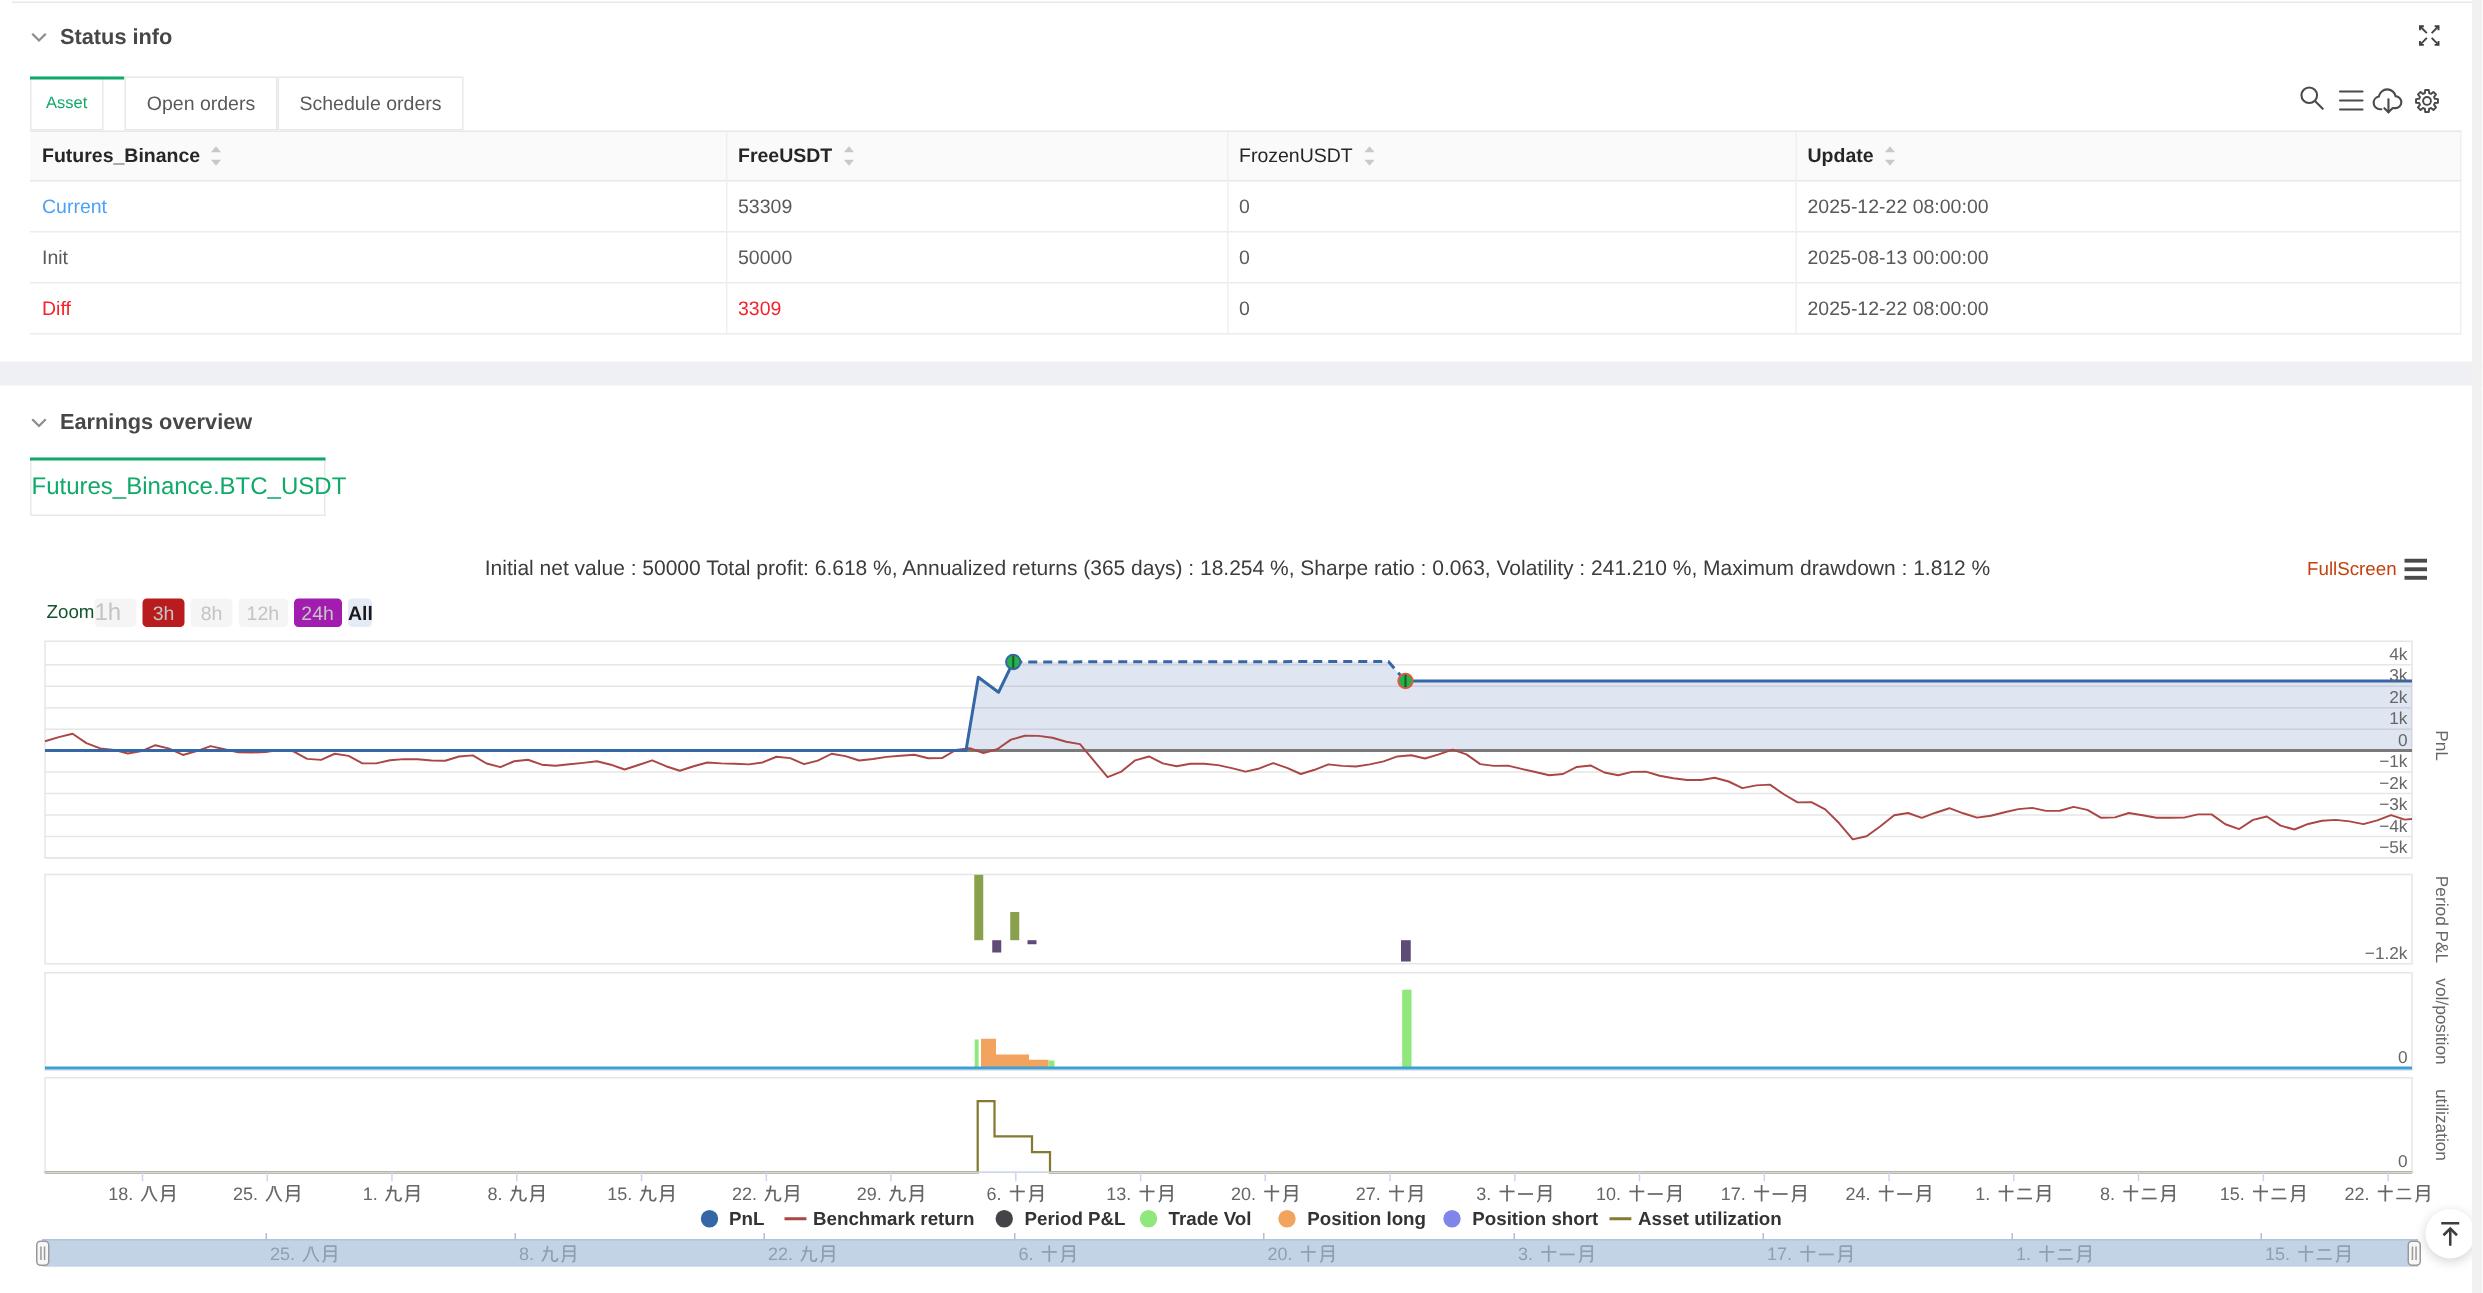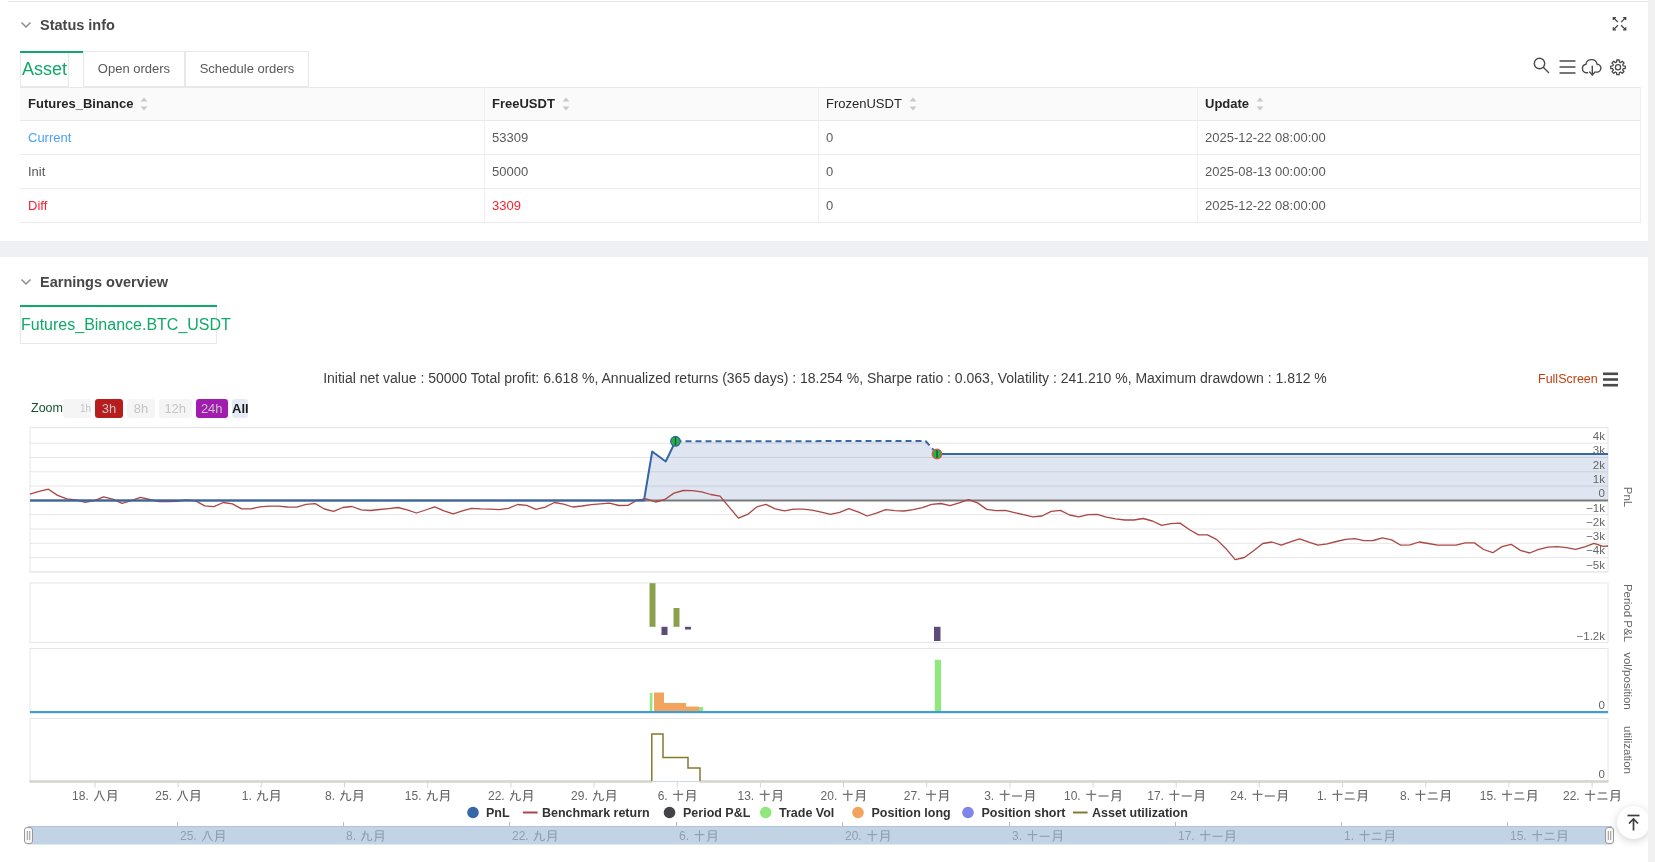--- a/index.html
+++ b/index.html
@@ -16,21 +16,21 @@
         <line x1="1617.9" y1="22.099999999999998" x2="1613.3" y2="17.5"></line>
         <path d="M1615.8999999999999,17.5 L1613.3,17.5 L1613.3,20.1" fill="none"></path>
         <line x1="1621.1" y1="22.099999999999998" x2="1625.7" y2="17.5"></line>
         <path d="M1623.1000000000001,17.5 L1625.7,17.5 L1625.7,20.1" fill="none"></path>
         <line x1="1617.9" y1="25.3" x2="1613.3" y2="29.9"></line>
         <path d="M1615.8999999999999,29.9 L1613.3,29.9 L1613.3,27.299999999999997" fill="none"></path>
         <line x1="1621.1" y1="25.3" x2="1625.7" y2="29.9"></line>
         <path d="M1623.1000000000001,29.9 L1625.7,29.9 L1625.7,27.299999999999997" fill="none"></path>
       </g>
     </svg>
-<div style="position:absolute;left:20px;top:51px;width:49px;height:36px;border:1px solid #e8e8e8;box-sizing:border-box;background:#fff;text-align:center;line-height:34px;font-size:18px;color:#0fa968">Asset</div>
+<div style="position:absolute;left:20px;top:51px;width:49px;height:36px;border:1px solid #e8e8e8;box-sizing:border-box;background:#fff;text-align:center;line-height:34px;font-size:11px;color:#0fa968">Asset</div>
     <div style="position:absolute;left:20px;top:51px;width:63px;height:2px;background:#0fa968"></div>
     <div style="position:absolute;left:83px;top:51px;width:102px;height:36px;border:1px solid #e8e8e8;box-sizing:border-box;background:#fff;text-align:center;line-height:34px;font-size:13px;color:#595959">Open orders</div>
     <div style="position:absolute;left:185px;top:51px;width:124px;height:36px;border:1px solid #e8e8e8;box-sizing:border-box;background:#fff;text-align:center;line-height:34px;font-size:13px;color:#595959">Schedule orders</div>
 <svg style="position:absolute;left:0;top:0;overflow:visible" width="1" height="1">
       <g stroke="#4a4a4a" stroke-width="1.4" stroke-linecap="round">
         <circle cx="1539.5" cy="63.5" r="5.2" fill="none"></circle>
         <line x1="1543.5" y1="67.5" x2="1548.5" y2="72.5"></line>
         <line x1="1560" y1="61" x2="1575" y2="61"></line>
         <line x1="1560" y1="67" x2="1575" y2="67"></line>
         <line x1="1560" y1="73" x2="1575" y2="73"></line>
@@ -87,21 +87,21 @@
 <div style="position:absolute;left:20px;top:305px;width:197px;height:39px;border:1px solid #e8e8e8;box-sizing:border-box;background:#fff;text-align:center;line-height:37px;font-size:16px;color:#0fa968">Futures_Binance.BTC_USDT</div>
     <div style="position:absolute;left:20px;top:305px;width:197px;height:2px;background:#0fa968"></div>
 <div style="position:absolute;left:36px;top:370px;width:1578px;text-align:center;font-size:14px;color:#3c3c3c">Initial net value : 50000 Total profit: 6.618 %, Annualized returns (365 days) : 18.254 %, Sharpe ratio : 0.063, Volatility : 241.210 %, Maximum drawdown : 1.812 %</div>
 <div style="position:absolute;left:1538px;top:372px;font-size:12.5px;color:#c2410c">FullScreen</div>
 <svg style="position:absolute;left:0;top:0;overflow:visible" width="1" height="1">
       <rect x="1603" y="372.5" width="15" height="2.6" fill="#4a4a4a"></rect>
       <rect x="1603" y="378.2" width="15" height="2.6" fill="#4a4a4a"></rect>
       <rect x="1603" y="383.9" width="15" height="2.6" fill="#4a4a4a"></rect>
     </svg>
 <div style="position:absolute;left:31px;top:399px;height:19px;line-height:19px;font-size:12.5px;color:#14532d">Zoom</div>
-    <div style="position:absolute;left:63px;top:398.5px;width:28px;height:19px;border-radius:3px;background:#f5f5f5;color:#c4c4c4;font-size:10px;text-align:right;line-height:19px">1h</div>
+    <div style="position:absolute;left:63px;top:398.5px;width:28px;height:19px;border-radius:3px;background:#f5f5f5;color:#c4c4c4;font-size:16px;text-align:left;line-height:19px">1h</div>
     <div style="position:absolute;left:95px;top:398.5px;width:28px;height:19px;border-radius:3px;background:#b91c1c;color:#c4c4c4;font-size:13px;text-align:center;line-height:19px">3h</div>
     <div style="position:absolute;left:127px;top:398.5px;width:28px;height:19px;border-radius:3px;background:#f5f5f5;color:#c4c4c4;font-size:13px;text-align:center;line-height:19px">8h</div>
     <div style="position:absolute;left:159px;top:398.5px;width:32.5px;height:19px;border-radius:3px;background:#f5f5f5;color:#c4c4c4;font-size:13px;text-align:center;line-height:19px">12h</div>
     <div style="position:absolute;left:195.5px;top:398.5px;width:32.5px;height:19px;border-radius:3px;background:#a21caf;color:#c4c4c4;font-size:13px;text-align:center;line-height:19px">24h</div>
     <div style="position:absolute;left:232px;top:398.5px;width:16px;height:19px;border-radius:3px;background:#e4ebf7;color:#1a1a1a;font-weight:bold;font-size:13px;text-align:center;line-height:19px">All</div>
 <svg width="1655" height="442" viewBox="0 420 1655 442" style="position:absolute;left:0;top:420px">
       <defs>
         <g id="g-yi">
           <path d="M1,6.5 H11"></path>
         </g>

